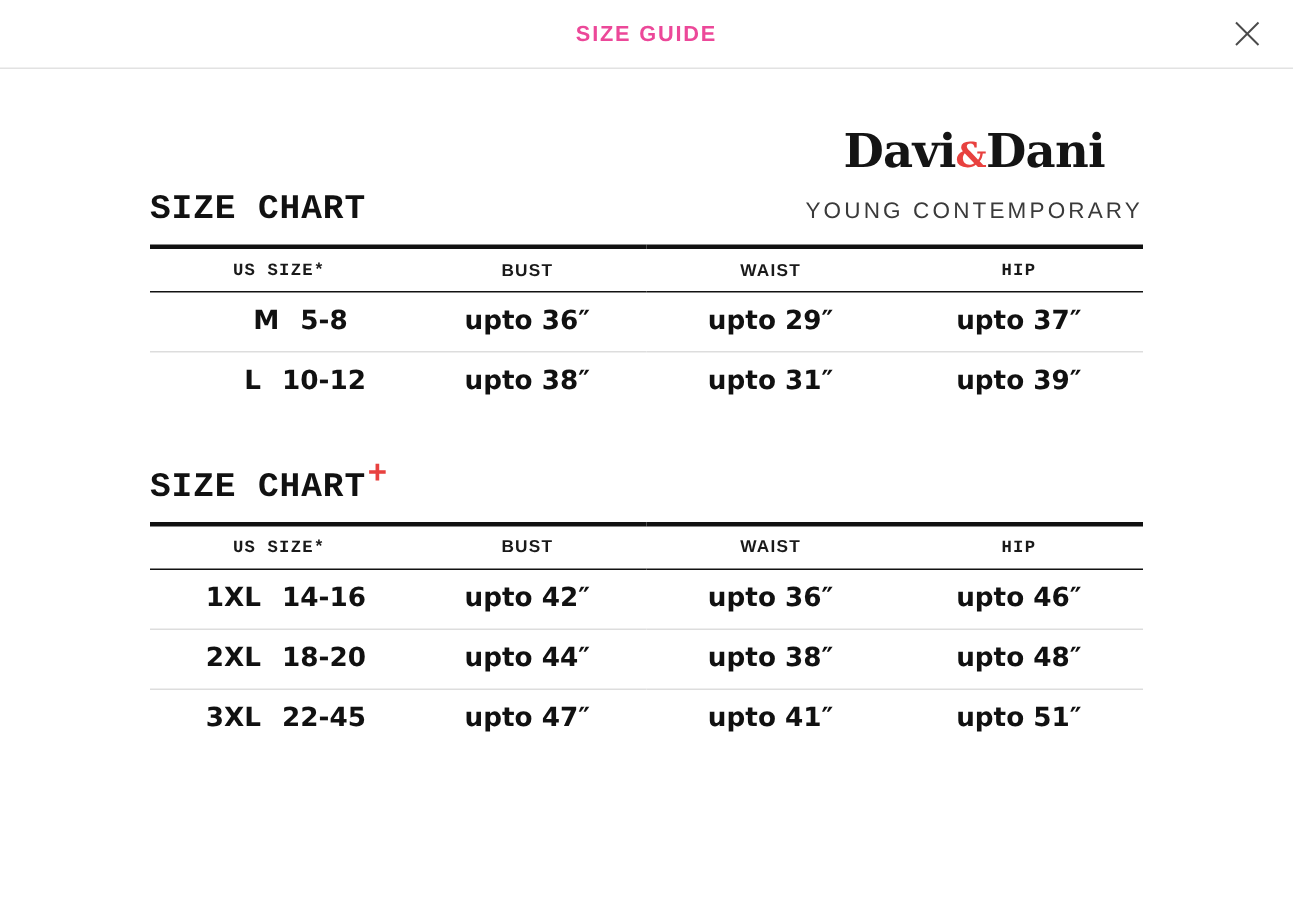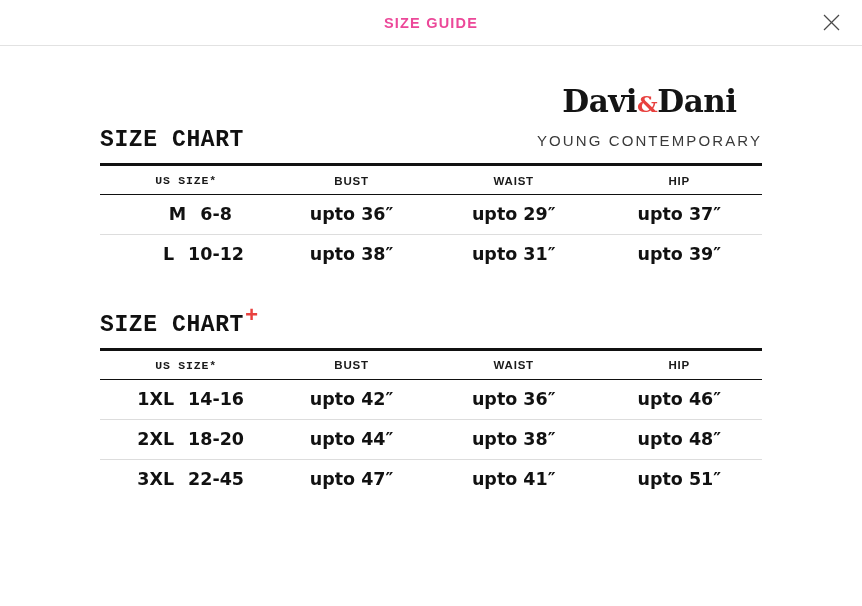--- a/index.html
+++ b/index.html
@@ -119,21 +119,21 @@
     font-size: 11.5px;
     font-weight: 700;
     letter-spacing: 0.8px;
     padding: 8px 0 7px 0;
     color: #1a1a1a;
     text-align: center;
   }
   table.size-table th.col-size { width: 26%; font-family: Liberation Mono, monospace; }
   table.size-table th.col-bust { width: 24%; }
   table.size-table th.col-waist { width: 25%; }
-  table.size-table th.col-hip  { width: 25%; }
+  table.size-table th.col-hip  { width: 25%; font-family: Liberation Mono, monospace; }
 
   table.size-table tbody tr {
     border-bottom: 1px solid #dddddd;
   }
   table.size-table tbody tr:last-child { border-bottom: none; }
 
   table.size-table td {
     font-size: 17.5px;
     font-weight: 700;
     font-family: "DejaVu Sans", sans-serif;
@@ -191,21 +191,21 @@
         <tr>
           <th class="col-size">US SIZE*</th>
           <th class="col-bust">BUST</th>
           <th class="col-waist">WAIST</th>
           <th class="col-hip">HIP</th>
         </tr>
       </thead>
       <tbody>
         <tr>
           <td class="size-cell">
-            <span class="letter">M</span><span class="nums">6-8</span>
+            <span class="letter">M</span><span class="nums">5-8</span>
           </td>
           <td class="measure">upto 36″</td>
           <td class="measure">upto 29″</td>
           <td class="measure">upto 37″</td>
         </tr>
         <tr>
           <td class="size-cell">
             <span class="letter">L</span><span class="nums">10-12</span>
           </td>
           <td class="measure">upto 38″</td>

